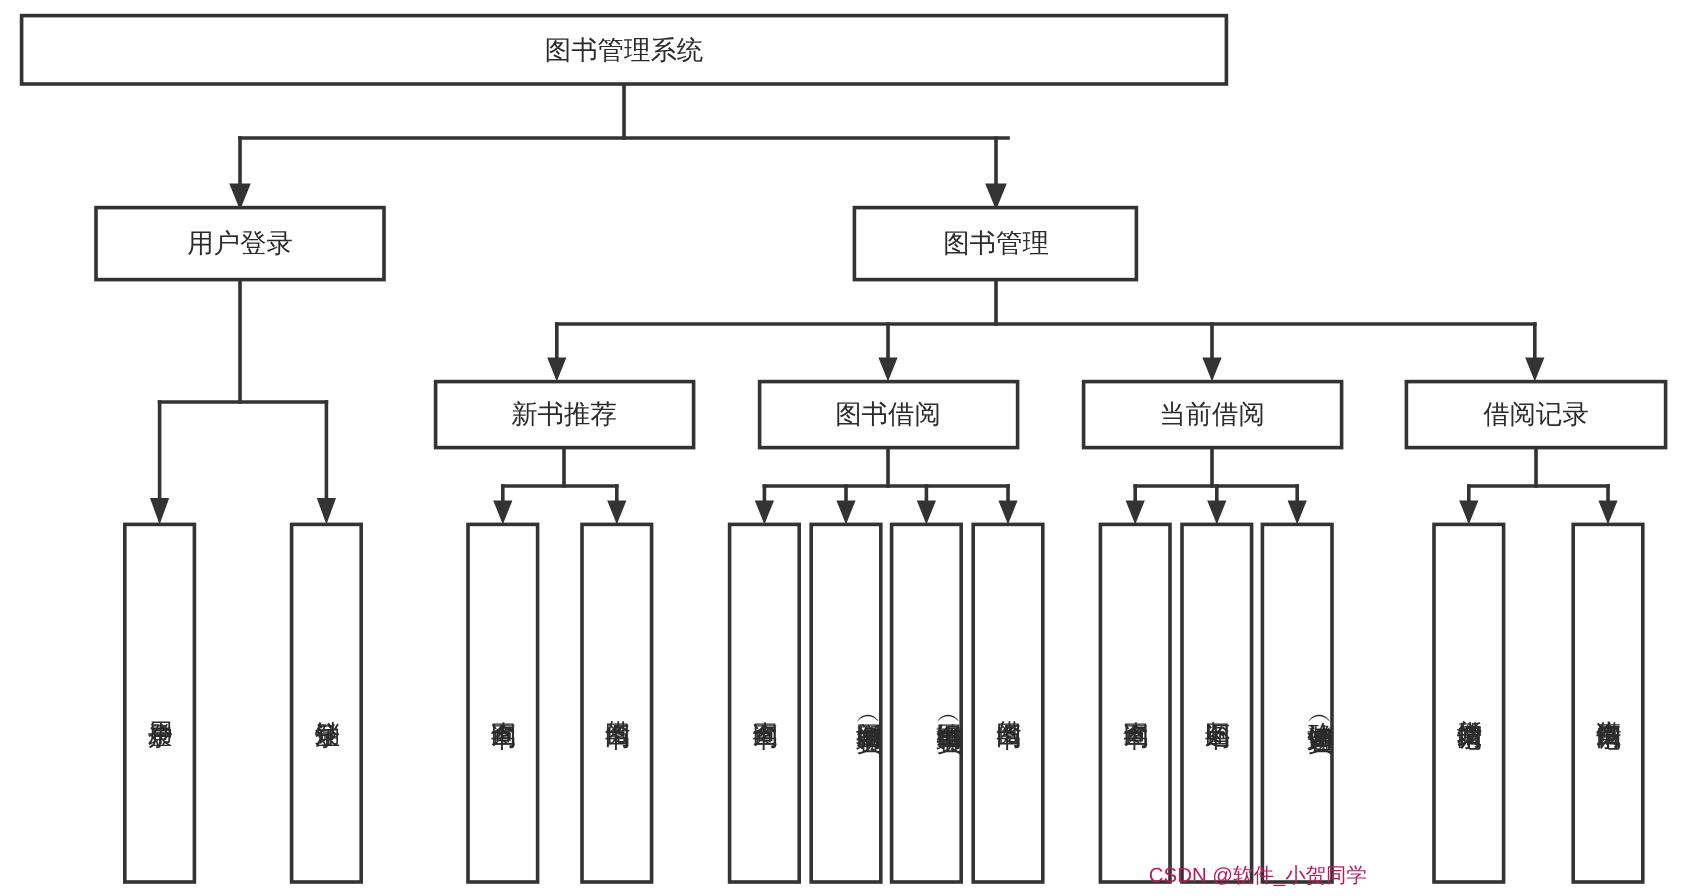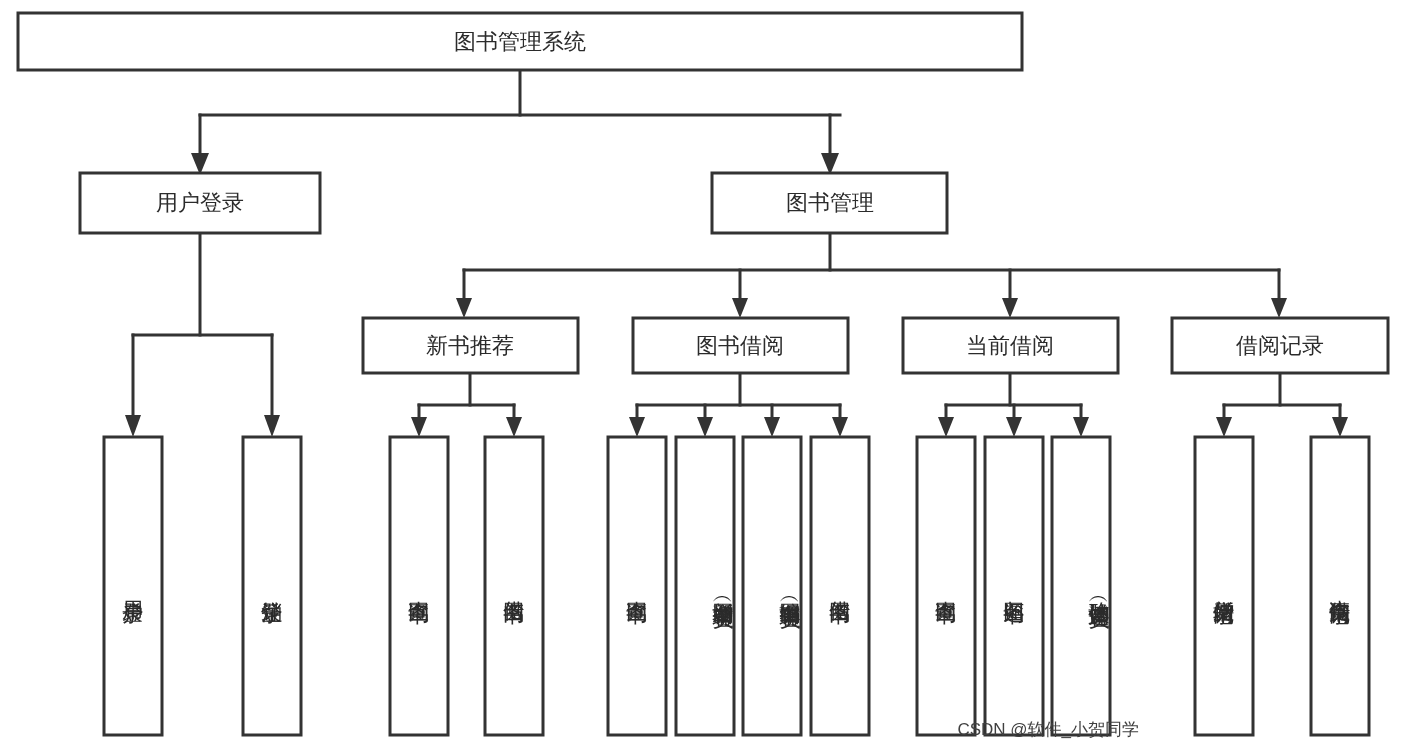--- a/index.html
+++ b/index.html
@@ -62,21 +62,21 @@
     text-align: center;
     white-space: nowrap;
     pointer-events: none;
   }
   .watermark {
     position: absolute;
     right: 8px;
     bottom: 6px;
     font-family: "Liberation Sans", "DejaVu Sans", sans-serif;
     font-size: 17px;
-    color: #404040;
+    color: #be185d;
     white-space: nowrap;
   }
 </style>
 </head>
 <body>
 
 <div id="diagram-root">
 
   <svg class="diagram" viewBox="0 0 1405 747" xmlns="http://www.w3.org/2000/svg">
 

